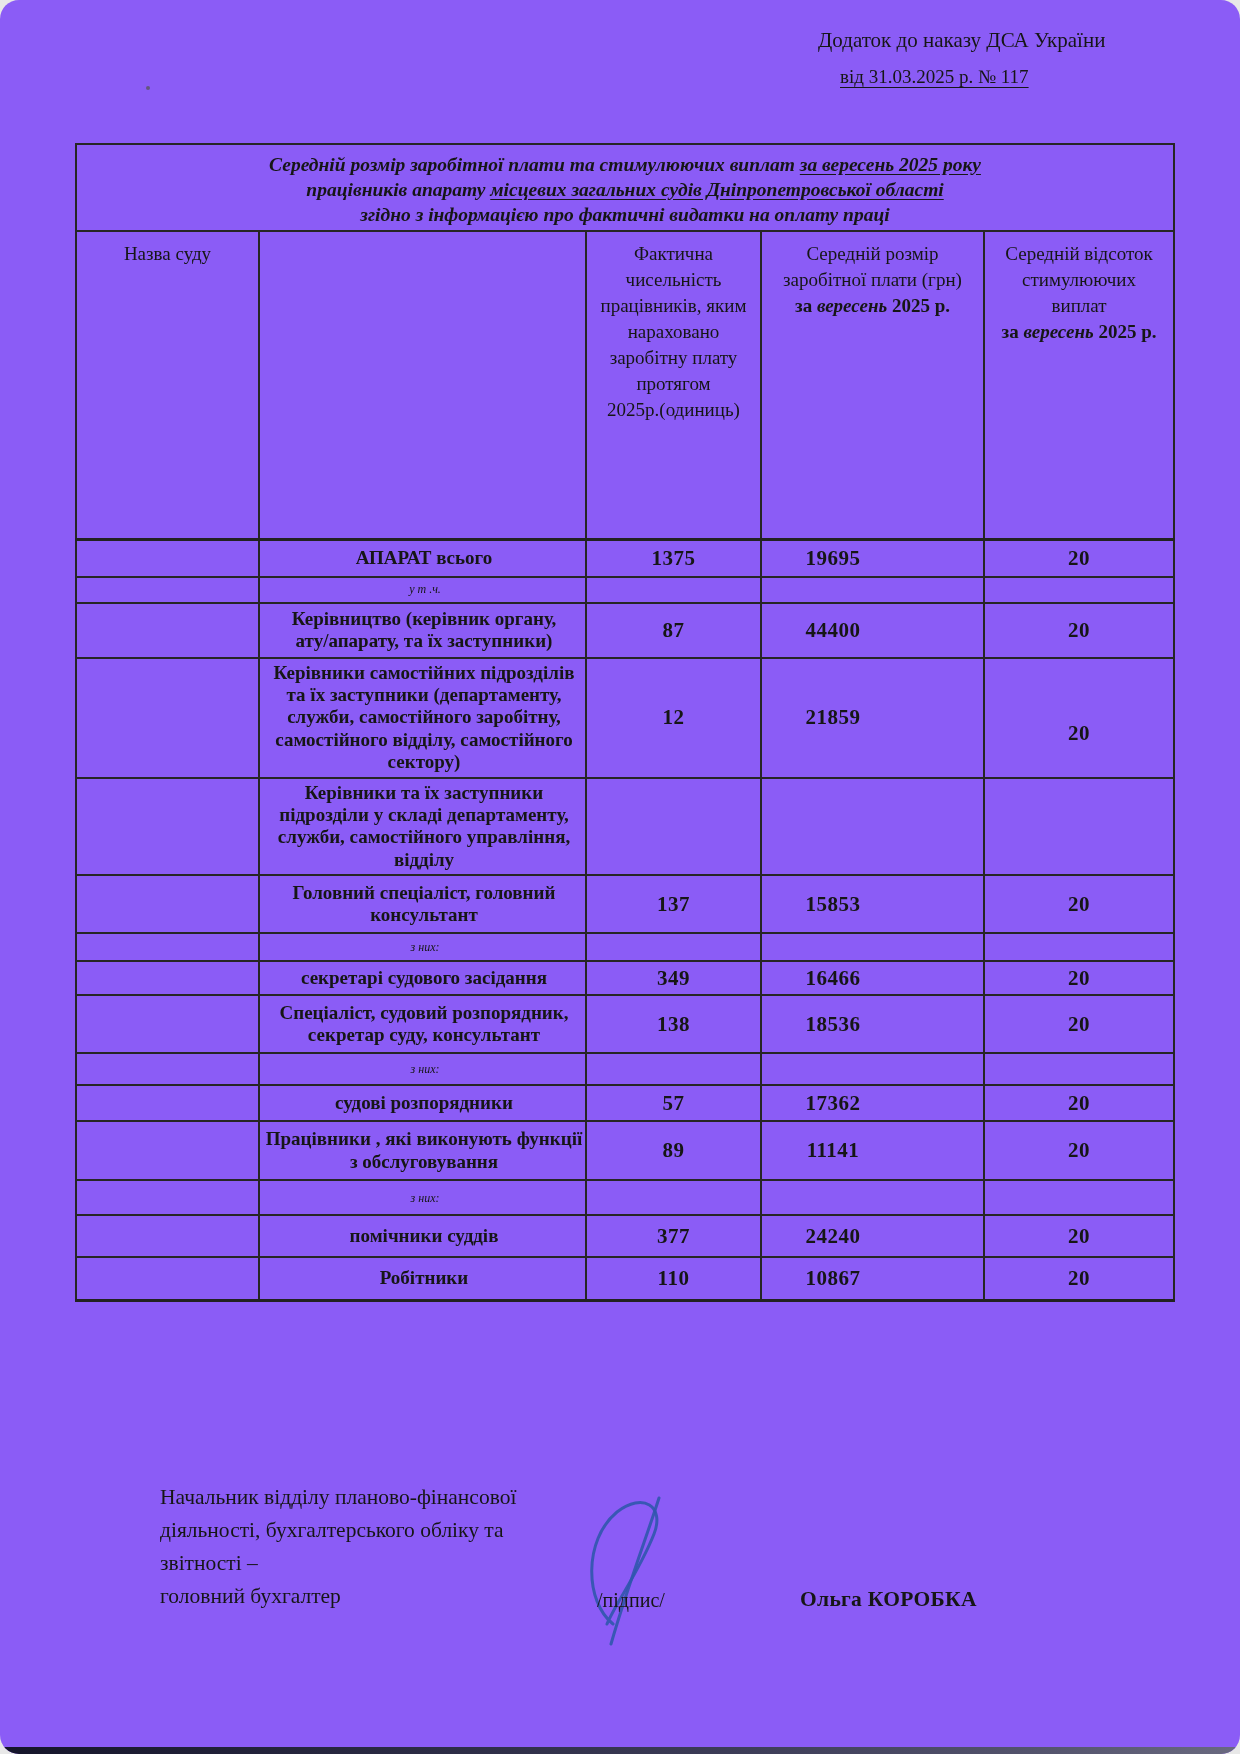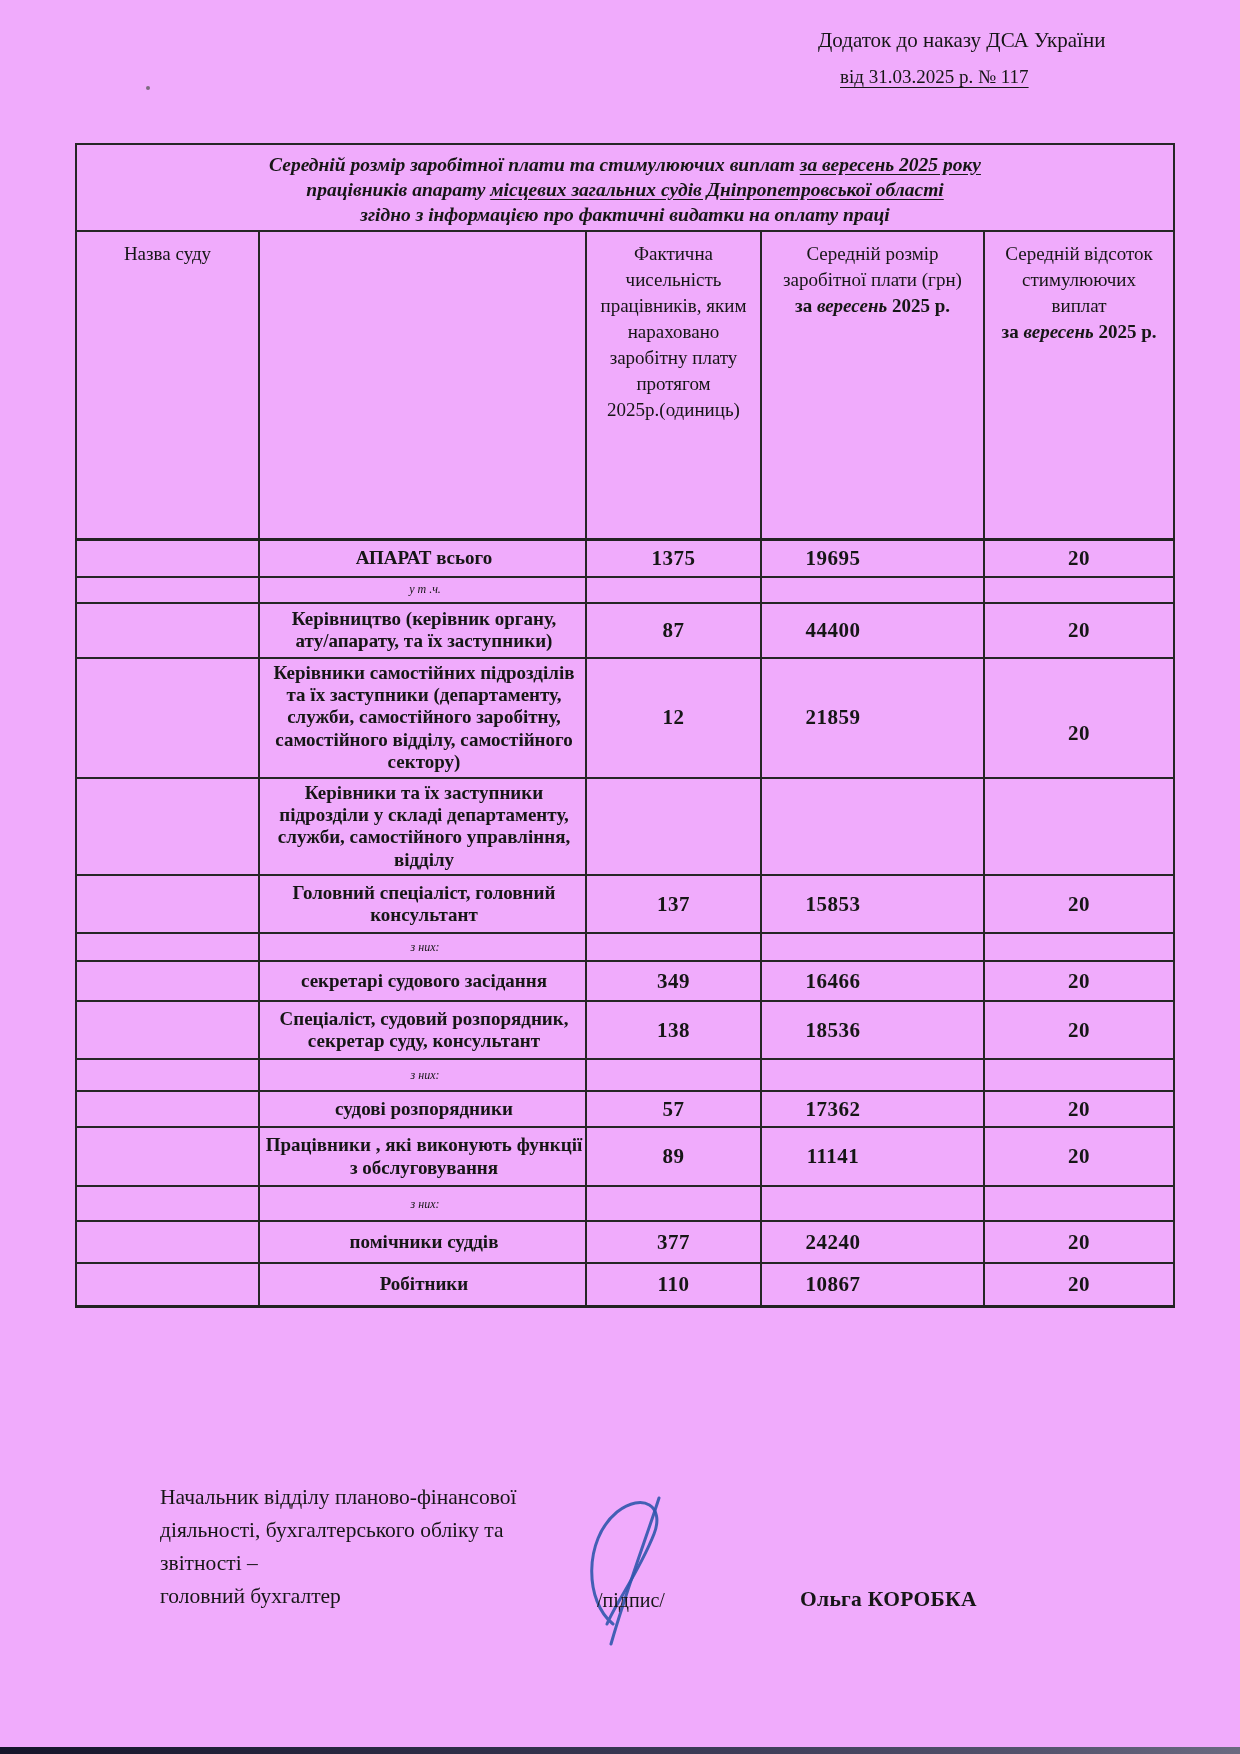--- a/index.html
+++ b/index.html
@@ -1,19 +1,19 @@
 <!DOCTYPE html>
 <html><head>
 <meta charset="utf-8">
 <style>
   html,body{margin:0;padding:0;background:#e8e8e8;}
   .page{
-    position:relative;width:1240px;height:1754px;background:#f0abfc;
+    position:relative;width:1240px;height:1754px;background:#8b5cf6;
     font-family:"Liberation Serif","DejaVu Serif",serif;color:#161616;
-    overflow:hidden;margin:0 auto;
+    overflow:hidden;margin:0 auto;border-radius:19px;
   }
   
   .note1{position:absolute;left:818px;top:28px;font-size:21px;white-space:nowrap;}
   .note2{position:absolute;left:840px;top:66px;font-size:19px;white-space:nowrap;
          text-decoration:underline;text-underline-offset:4px;}
   .dot-artifact{position:absolute;left:146px;top:86px;width:4px;height:4px;border-radius:50%;
          background:#555;opacity:.75;}
   
   table.main{
     position:absolute;left:75px;top:143px;width:1098px;
@@ -155,21 +155,21 @@
 
 
     <tr class="r sep" style="height:28px">
       <td class="cname"></td>
       <td class="lbl">з них:</td>
       <td class="num"></td>
       <td class="num n4"></td>
       <td class="num"></td>
     </tr>
 
-    <tr class="r" style="height:40px">
+    <tr class="r" style="height:34px">
       <td class="cname"></td>
       <td class="lbl">секретарі судового засідання</td>
       <td class="num">349</td>
       <td class="num n4">16466</td>
       <td class="num">20</td>
     </tr>
 
     <tr class="r" style="height:58px">
       <td class="cname"></td>
       <td class="lbl">Спеціаліст, судовий розпорядник,

